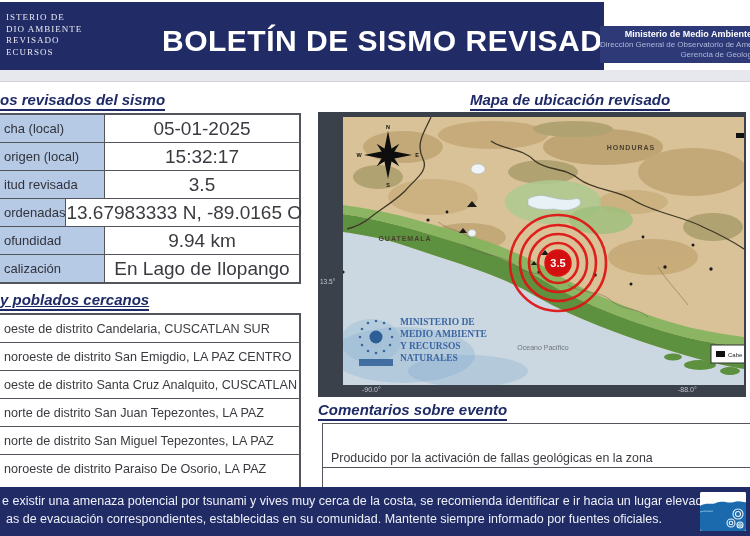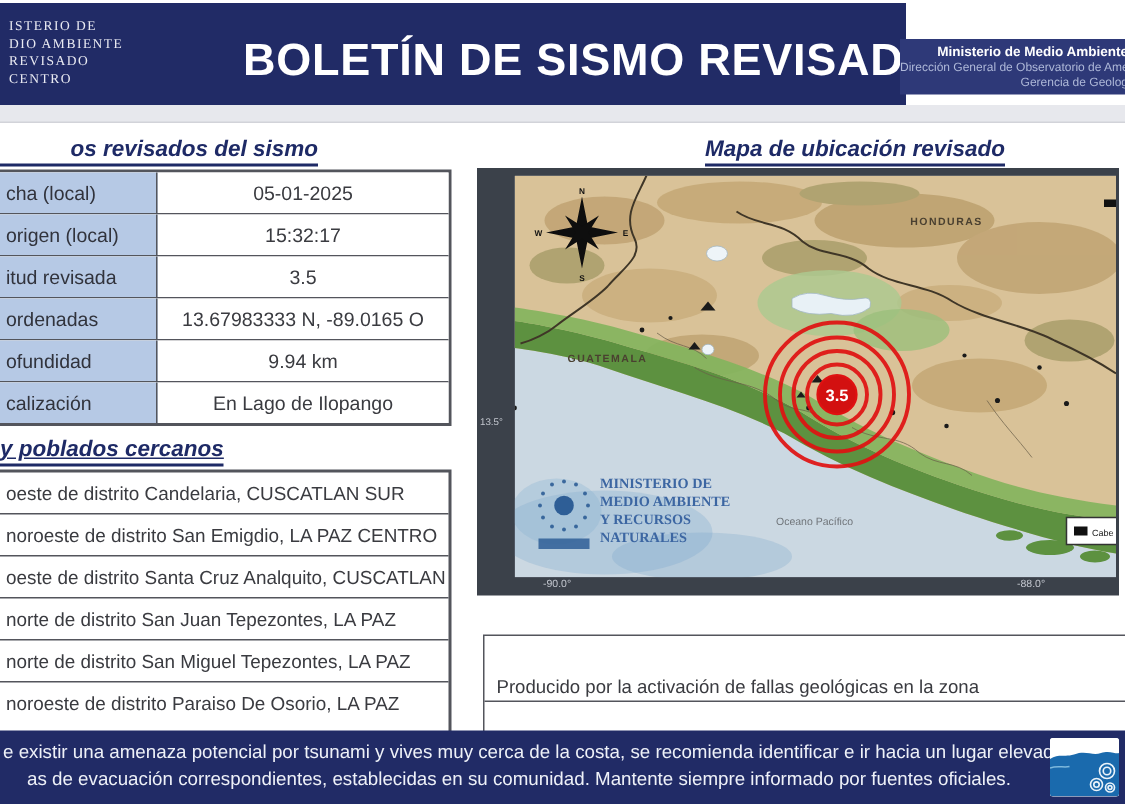--- a/index.html
+++ b/index.html
@@ -24,21 +24,21 @@
     border-bottom:2px solid #1e2a66;padding-bottom:1px;white-space:nowrap;}
 
   
   .ev-table{left:-8px;top:113px;width:309px;border:2px solid #53555c;box-sizing:border-box;}
   .ev-row{display:flex;height:27px;border-bottom:1px solid #53555c;background:#ffffff;}
   .ev-row:last-child{border-bottom:none;}
   .ev-label{width:111px;background:#b6c9e5;border-right:1.5px solid #53555c;
     display:flex;align-items:center;padding-left:10px;box-sizing:border-box;
     font-size:13px;color:#31333c;white-space:nowrap;}
   .ev-value{flex:1;display:flex;align-items:center;justify-content:center;
-    font-size:13px;color:#3a3b40;white-space:nowrap;}
+    font-size:19px;color:#3a3b40;white-space:nowrap;}
 
   
   .dist-list{left:-8px;top:313px;width:309px;border:2px solid #53555c;box-sizing:border-box;
     background:#fff;padding-bottom:7px;}
   .dist-item{height:27px;border-bottom:1px solid #53555c;display:flex;align-items:center;
     padding-left:10px;font-size:12.6px;color:#3a3b40;white-space:nowrap;overflow:hidden;}
   .dist-item:last-child{border-bottom:none;}
 
   
   .map-frame{left:318px;top:112px;width:428px;height:285px;background:#3b414a;}
@@ -63,32 +63,32 @@
 </head>
 <body>
 
 <div id="stage">
 
   <div class="abs header">
     <div class="abs logo-lines">
       <div>ISTERIO DE</div>
       <div>DIO AMBIENTE</div>
       <div>REVISADO</div>
-      <div>CENTRO</div>
+      <div>ECURSOS</div>
     </div>
     <div class="abs bulletin-title">BOLETÍN DE SISMO REVISADO</div>
     <div class="abs hdr-right">
       <div class="l1">Ministerio de Medio Ambiente</div>
       <div class="l2">Dirección General de Observatorio de Amenaza</div>
       <div class="l2">Gerencia de Geolog</div>
     </div>
   </div>
   <div class="abs strip"></div>
 
-  <div class="abs sec-title" style="left:0;top:91px;padding-left:47px;">os revisados del sismo</div>
+  <div class="abs sec-title" style="left:0;top:91px;">os revisados del sismo</div>
 
   <div class="abs ev-table">
     <div class="ev-row">
       <div class="ev-label">cha (local)</div>
       <div class="ev-value">05-01-2025</div>
     </div>
     <div class="ev-row">
       <div class="ev-label">origen (local)</div>
       <div class="ev-value">15:32:17</div>
     </div>
@@ -249,29 +249,30 @@
           <rect x="368" y="228" width="50" height="18" fill="#ffffff" stroke="#333" stroke-width="1"></rect>
           <rect x="373" y="234" width="9" height="6" fill="#111"></rect>
           <text x="385" y="240" font-size="6" fill="#222">Cabe</text>
         </g>
 
         <rect x="393" y="16" width="15" height="5" fill="#111"></rect>
       </svg>
     </div>
   </div>
 
+  <div class="abs sec-title" style="left:318px;top:401px;">Comentarios sobre evento</div>
 
   <div class="abs comments-box">
     <div class="comment-item">Producido por la activación de fallas geológicas en la zona</div>
     <div class="comment-item">Debido a su carácter superficial y localizado dentro del territorio, No hay alert</div>
   </div>
 
   <div class="abs footer">
     <div class="fl" style="left:2px;top:7px;">e existir una amenaza potencial por tsunami y vives muy cerca de la costa, se recomienda identificar e ir hacia un lugar elevado,</div>
-    <div class="fl" style="left:18px;top:25px;">as de evacuación correspondientes, establecidas en su comunidad. Mantente siempre informado por fuentes oficiales.</div>
+    <div class="fl" style="left:6px;top:25px;">as de evacuación correspondientes, establecidas en su comunidad. Mantente siempre informado por fuentes oficiales.</div>
     <div class="tsunami-icon">
       <svg width="46" height="39" viewBox="0 0 46 39" xmlns="http://www.w3.org/2000/svg">
         <rect x="0" y="0" width="46" height="39" fill="#ffffff"></rect>
         <path d="M0,14 C6,10 10,13 16,11 C24,8 28,12 34,10 C40,8 44,11 46,10 V39 H0 Z" fill="#1a6aad"></path>
         <g stroke="#eaf3fa" fill="none" stroke-width="1.1">
           <circle cx="38" cy="22" r="5"></circle>
             <circle cx="38" cy="22" r="2.5"></circle>
           <circle cx="31" cy="31" r="4"></circle>
             <circle cx="31" cy="31" r="1.8"></circle>
           <circle cx="40" cy="33" r="3"></circle>

